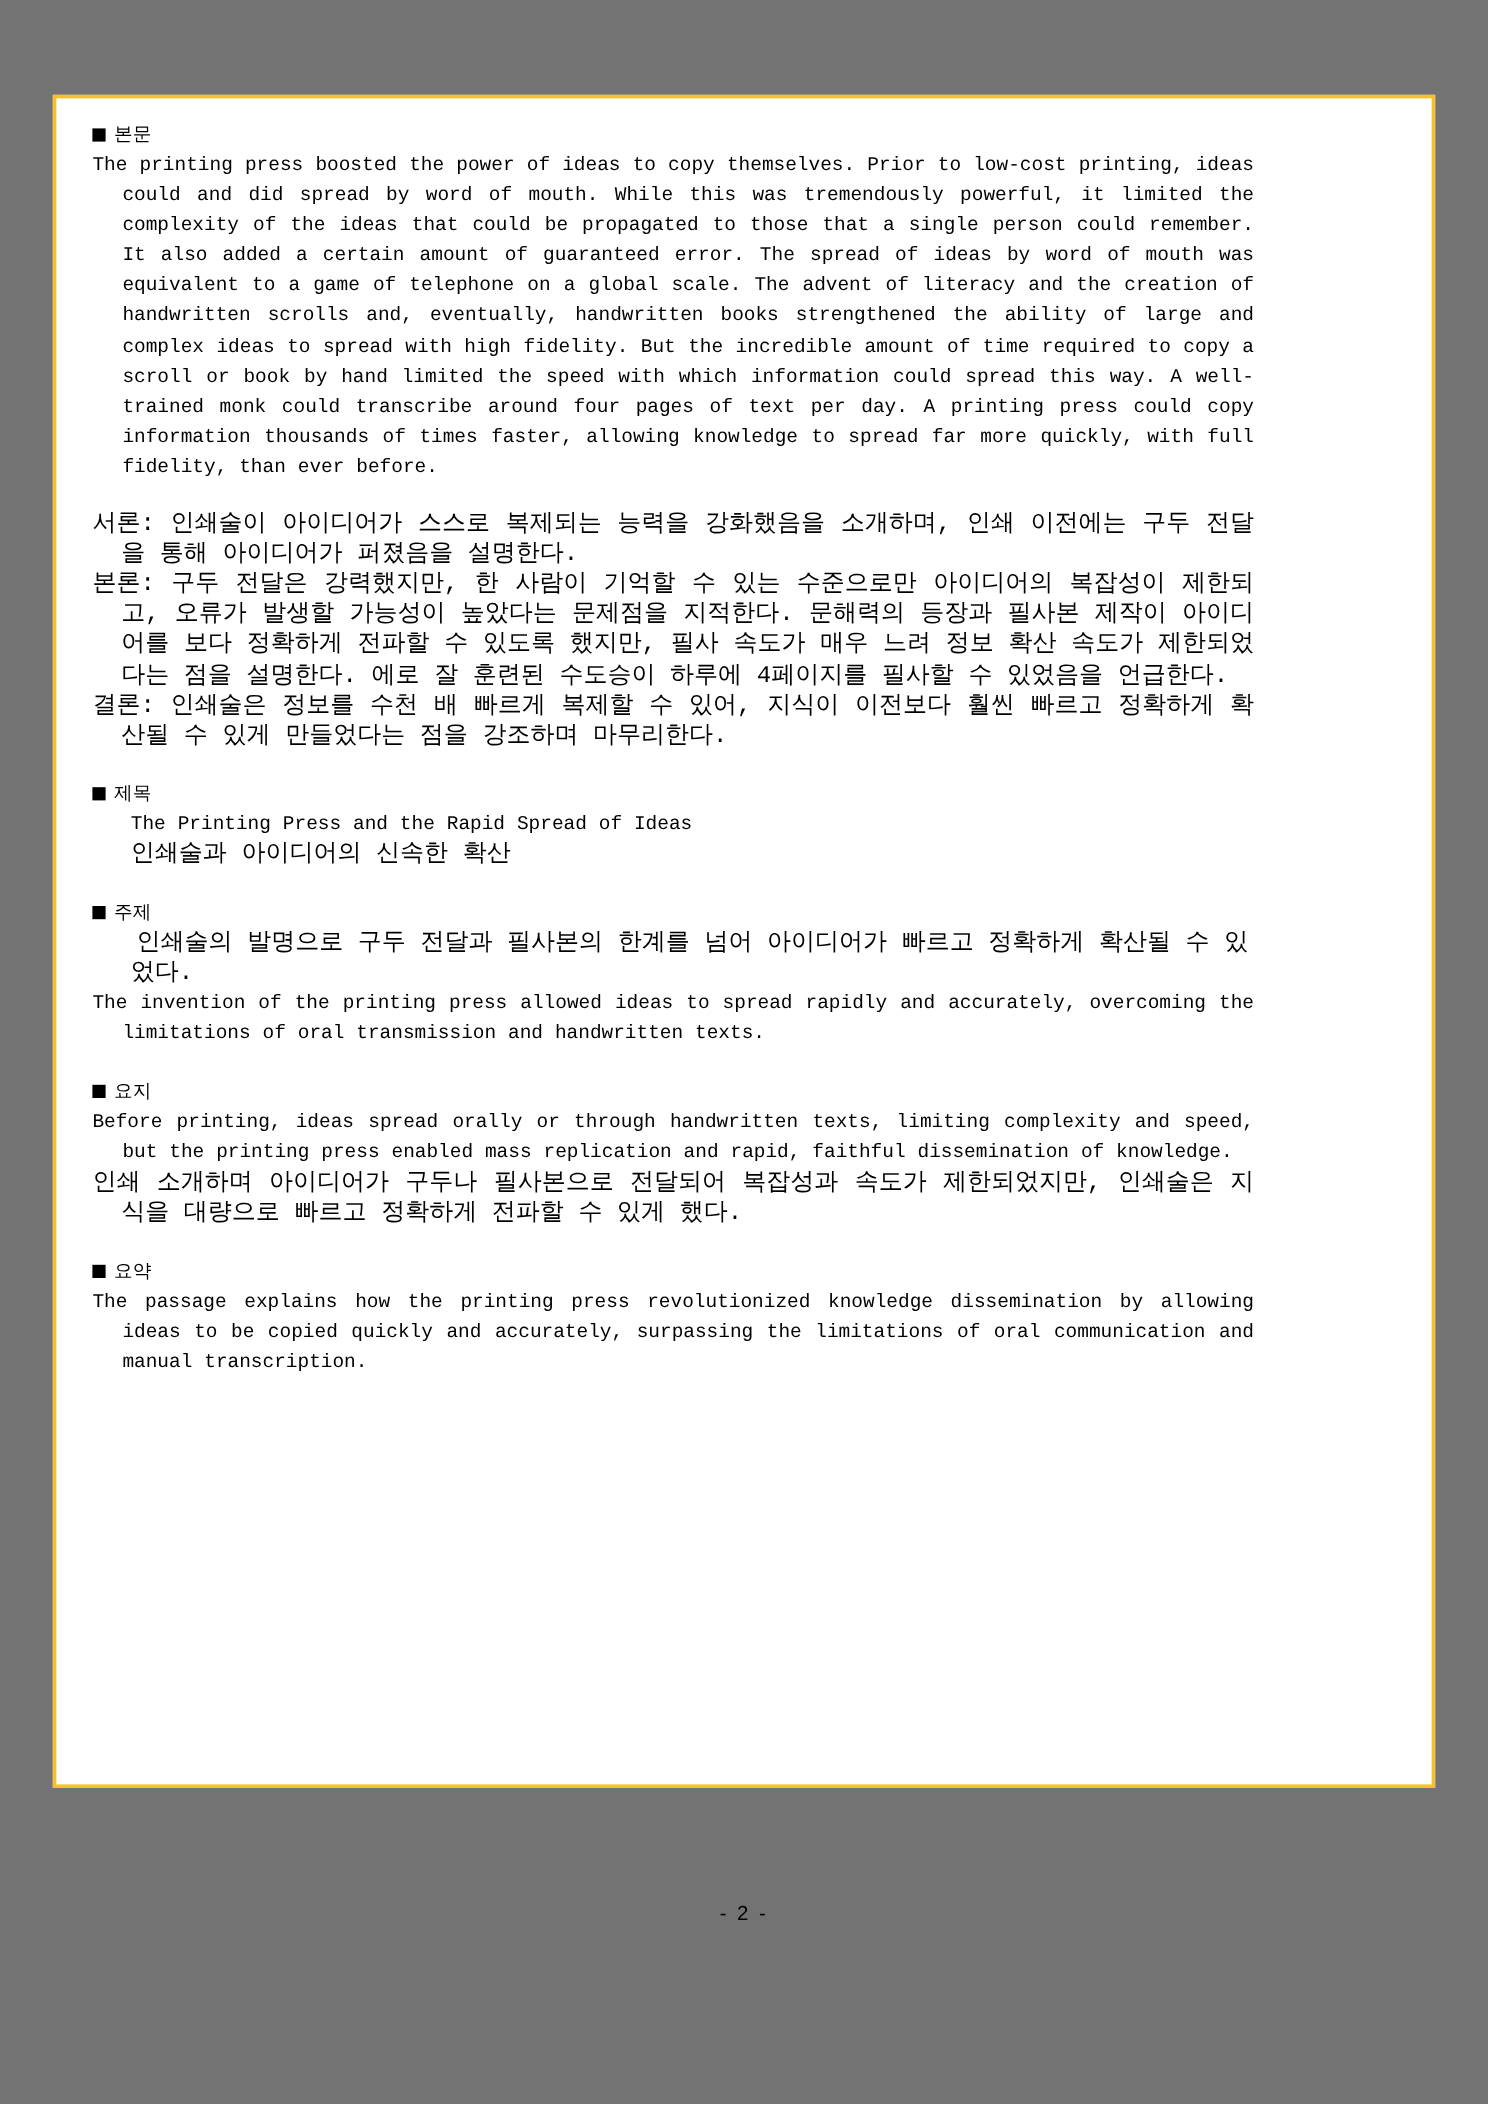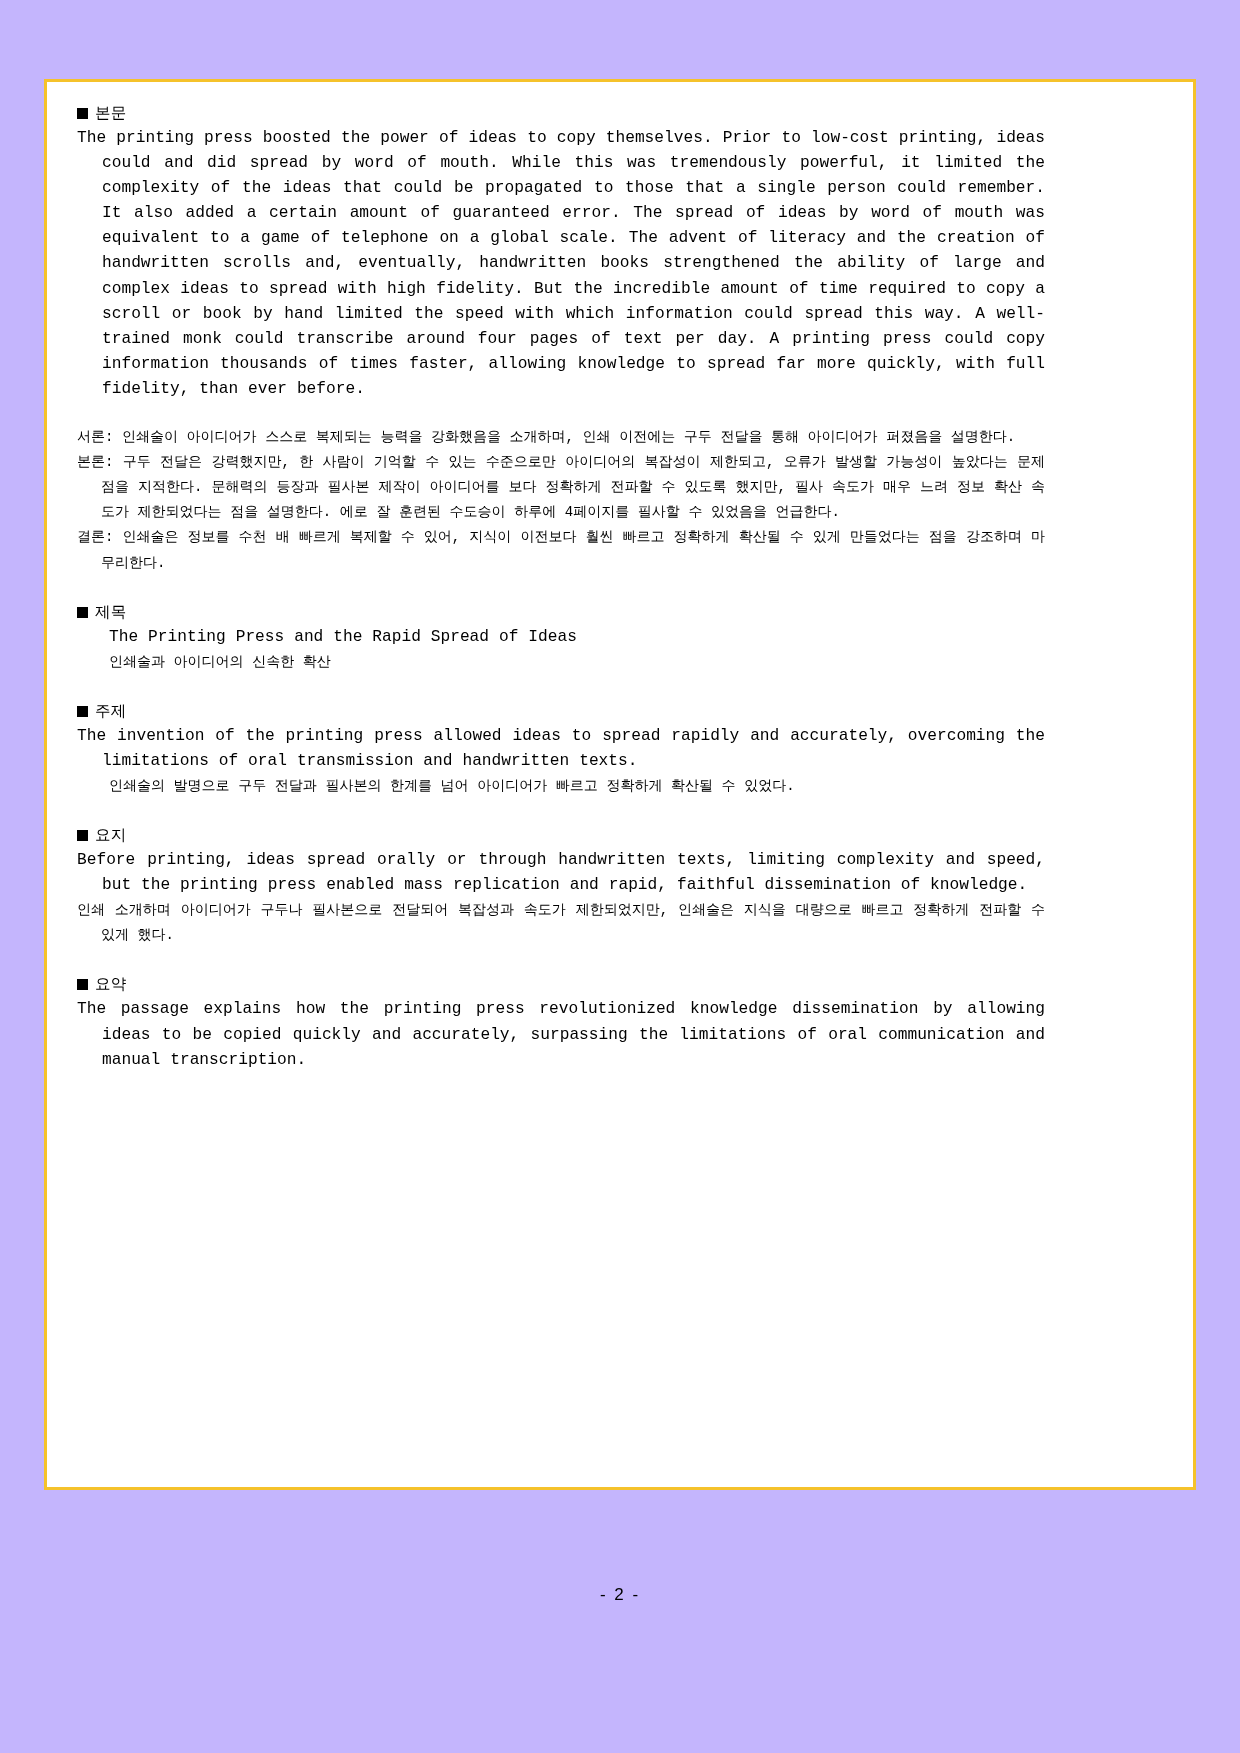--- a/index.html
+++ b/index.html
@@ -15,21 +15,21 @@
     position: relative;
     overflow: hidden;
   }
 
   .page {
     position: absolute;
     left: 0;
     top: 0;
     width: 1240px;
     height: 1753px;
-    background: #c4b5fd;
+    background: #737373;
     box-sizing: border-box;
   }
 
   
   .page-frame {
     position: absolute;
     left: 44px;
     top: 79px;
     width: 1152px;
     height: 1411px;
@@ -72,21 +72,21 @@
     font-size: 16.2px;
     line-height: 25.1px;
     text-align: justify;
     text-justify: inter-word;
     text-indent: 0;
     padding-left: 25px;
     text-indent: -25px;
     word-spacing: 0.2px;
   }
   p.body.ko {
-    font-size: 14px;
+    font-size: 20px;
     line-height: 25.1px;
     padding-left: 24px;
     text-indent: -24px;
   }
   p.body.noindent {
     padding-left: 0;
     text-indent: 0;
     text-align: left;
     margin-left: 32px;
   }
@@ -146,22 +146,22 @@
       <p class="body noindent">The Printing Press and the Rapid Spread of Ideas</p>
       <p class="body ko noindent">인쇄술과 아이디어의 신속한 확산</p>
     </div>
 
     <div class="gap-md"></div>
 
     <div class="block">
       <div class="section-head">
         <span class="bullet-sq"></span><span class="label">주제</span>
       </div>
+      <p class="body ko noindent">인쇄술의 발명으로 구두 전달과 필사본의 한계를 넘어 아이디어가 빠르고 정확하게 확산될 수 있었다.</p>
       <p class="body">The invention of the printing press allowed ideas to spread rapidly and accurately, overcoming the limitations of oral transmission and handwritten texts.</p>
-      <p class="body ko noindent">인쇄술의 발명으로 구두 전달과 필사본의 한계를 넘어 아이디어가 빠르고 정확하게 확산될 수 있었다.</p>
     </div>
 
     <div class="gap-md"></div>
 
     <div class="block">
       <div class="section-head">
         <span class="bullet-sq"></span><span class="label">요지</span>
       </div>
       <p class="body">Before printing, ideas spread orally or through handwritten texts, limiting complexity and speed, but the printing press enabled mass replication and rapid, faithful dissemination of knowledge.</p>
       <p class="body ko">인쇄 소개하며 아이디어가 구두나 필사본으로 전달되어 복잡성과 속도가 제한되었지만, 인쇄술은 지식을 대량으로 빠르고 정확하게 전파할 수 있게 했다.</p>

